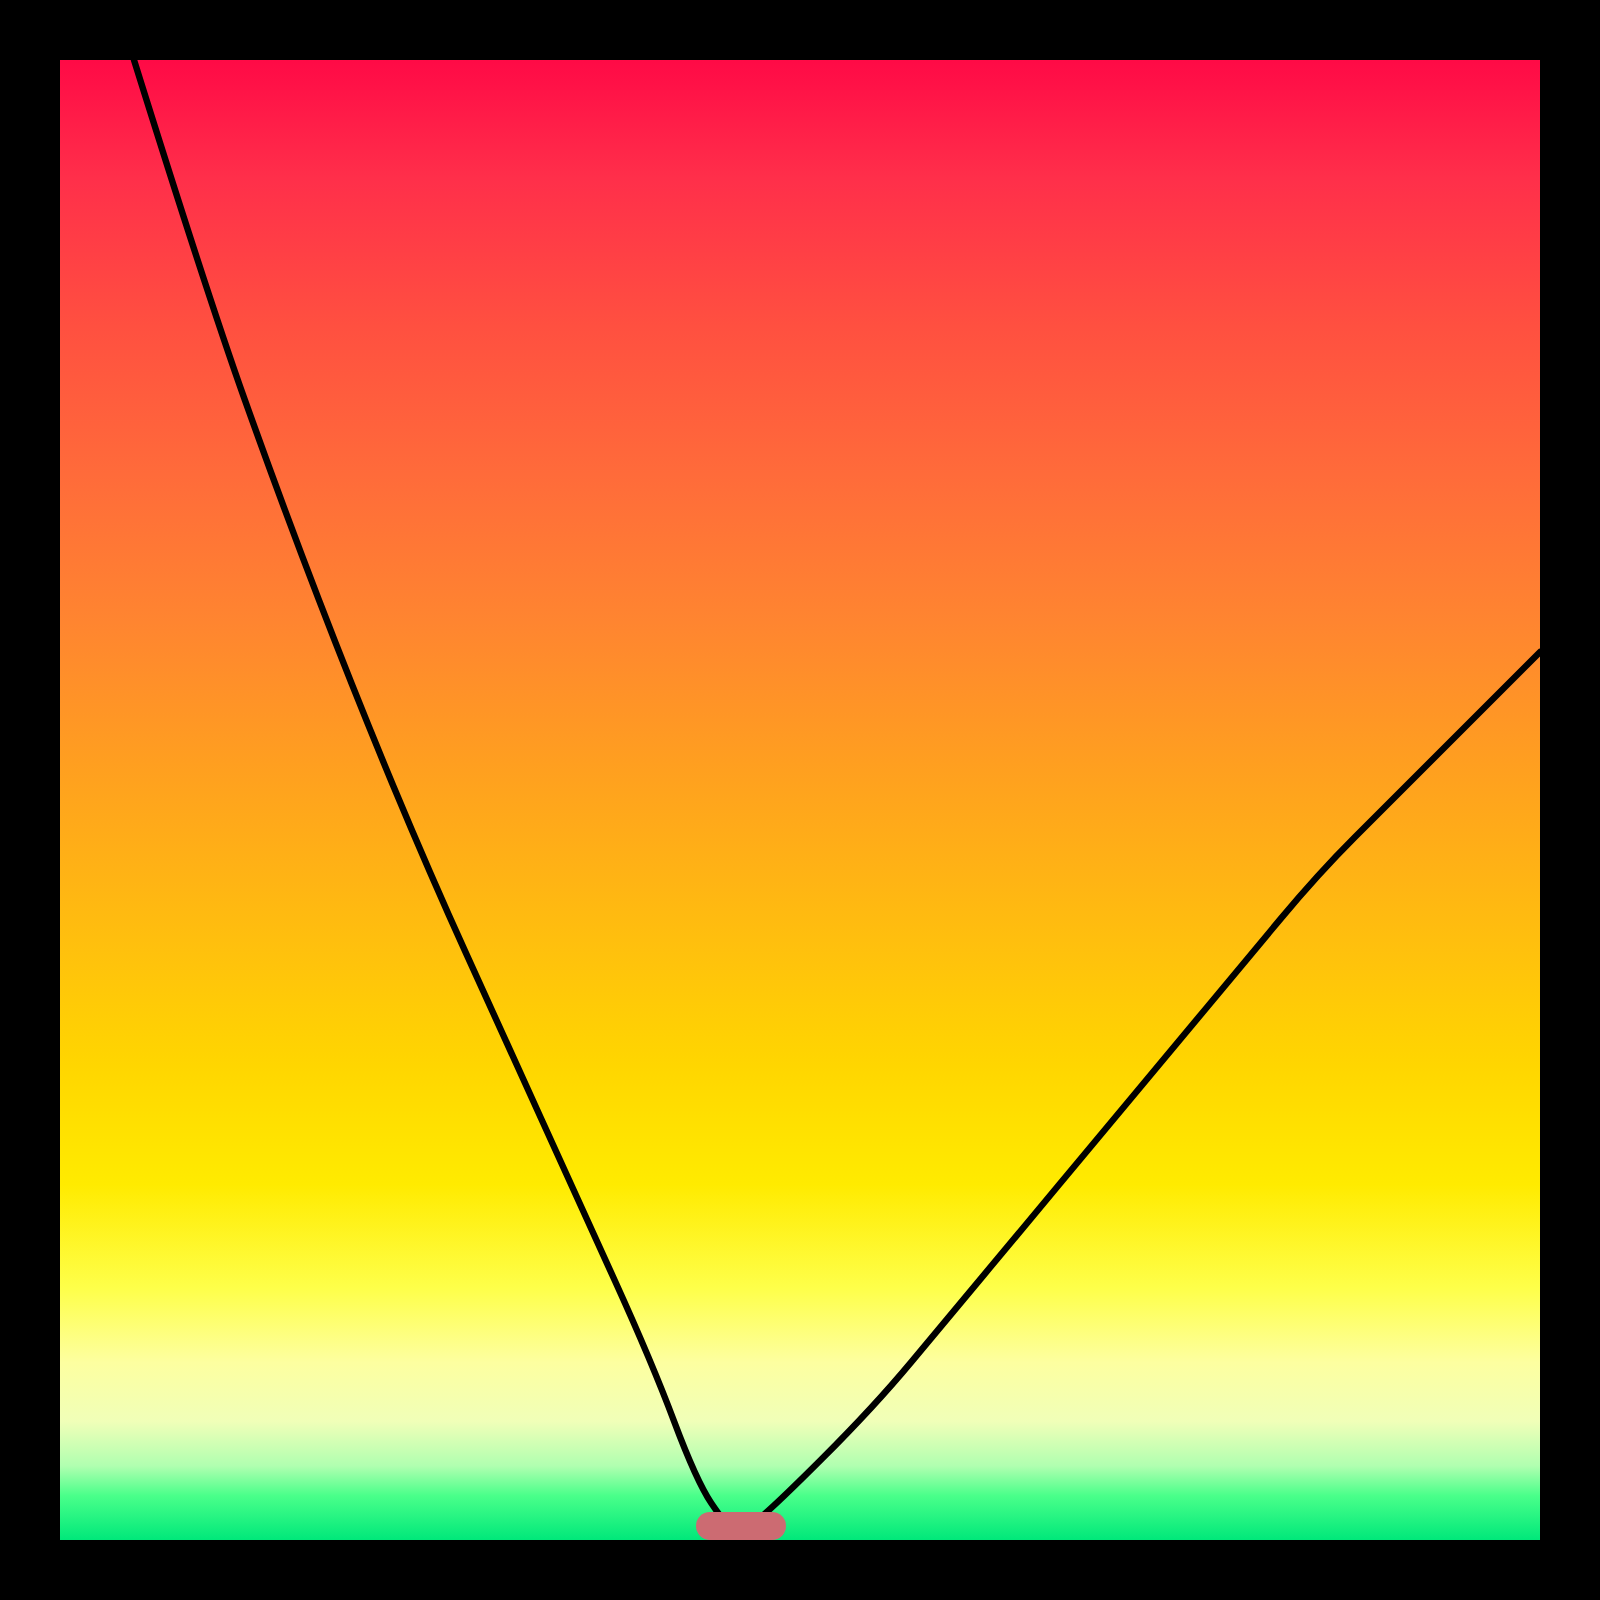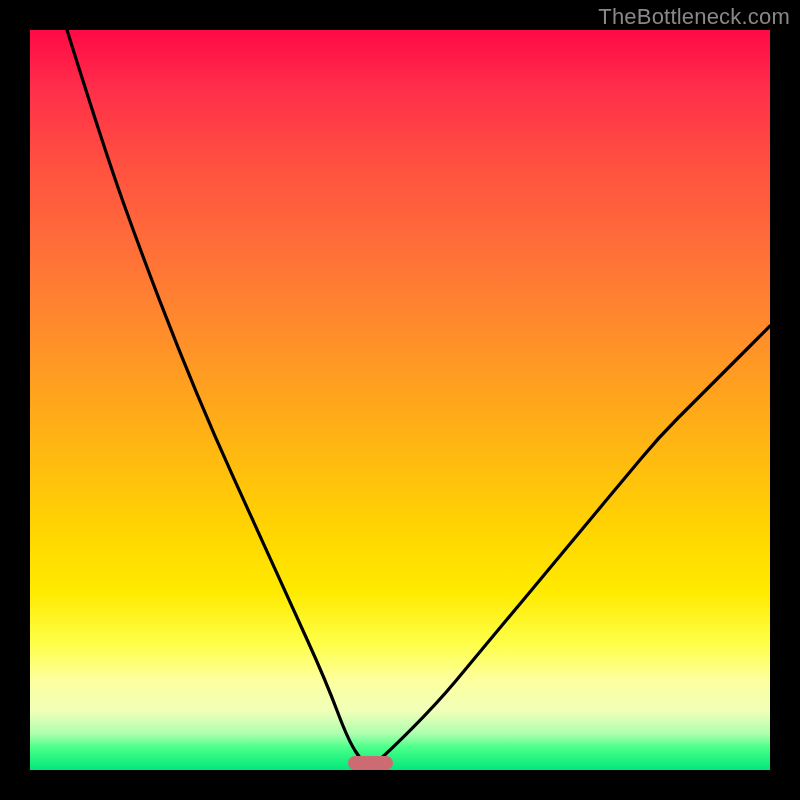--- a/index.html
+++ b/index.html
@@ -64,21 +64,20 @@
     height: 14px;
     background: #cc6b72;
     border-radius: 7px;
     bottom: 0px;
   }
 </style>
 </head>
 <body>
 
 <div class="container">
-  <div class="watermark">TheBottleneck.com</div>
 
   <div class="plot-area">
     <svg class="curve" viewBox="0 0 740 740" preserveAspectRatio="none">
       <path id="curve-path" fill="none" stroke="#000" stroke-width="3.2" stroke-linecap="round" d="M 37 0 Q 74 118.39999999999998 92.5 170.2 Q 111 222 129.5 270.1 Q 148 318.20000000000005 166.5 362.6 Q 185 407 203.5 447.7 Q 222 488.4 240.5 529.0999999999999 Q 259 569.8 277.5 610.5 Q 296 651.2 307.1 680.8 Q 318.2 710.4 325.6 721.5 Q 333 732.6 336.70000000000005 734.45 Q 340.40000000000003 736.3 347.8 730.75 Q 355.2 725.2 381.1 699.3 Q 407.00000000000006 673.4 425.5 651.2 Q 444 629 462.5 606.8 Q 481 584.6 499.5 562.4000000000001 Q 518 540.2 536.5 518 Q 555 495.79999999999995 573.5 473.59999999999997 Q 592 451.4 610.5 429.2 Q 629 407 647.5 388.5 Q 666 370 684.5 351.5 Q 703 332.99999999999994 721.5 314.5 T 740 296"></path>
     </svg>
     <div id="marker" class="marker" style="left: 318.2px; width: 44.4px; background: rgb(204, 107, 114);"></div>
   </div>
 </div>
 
 </body></html>

